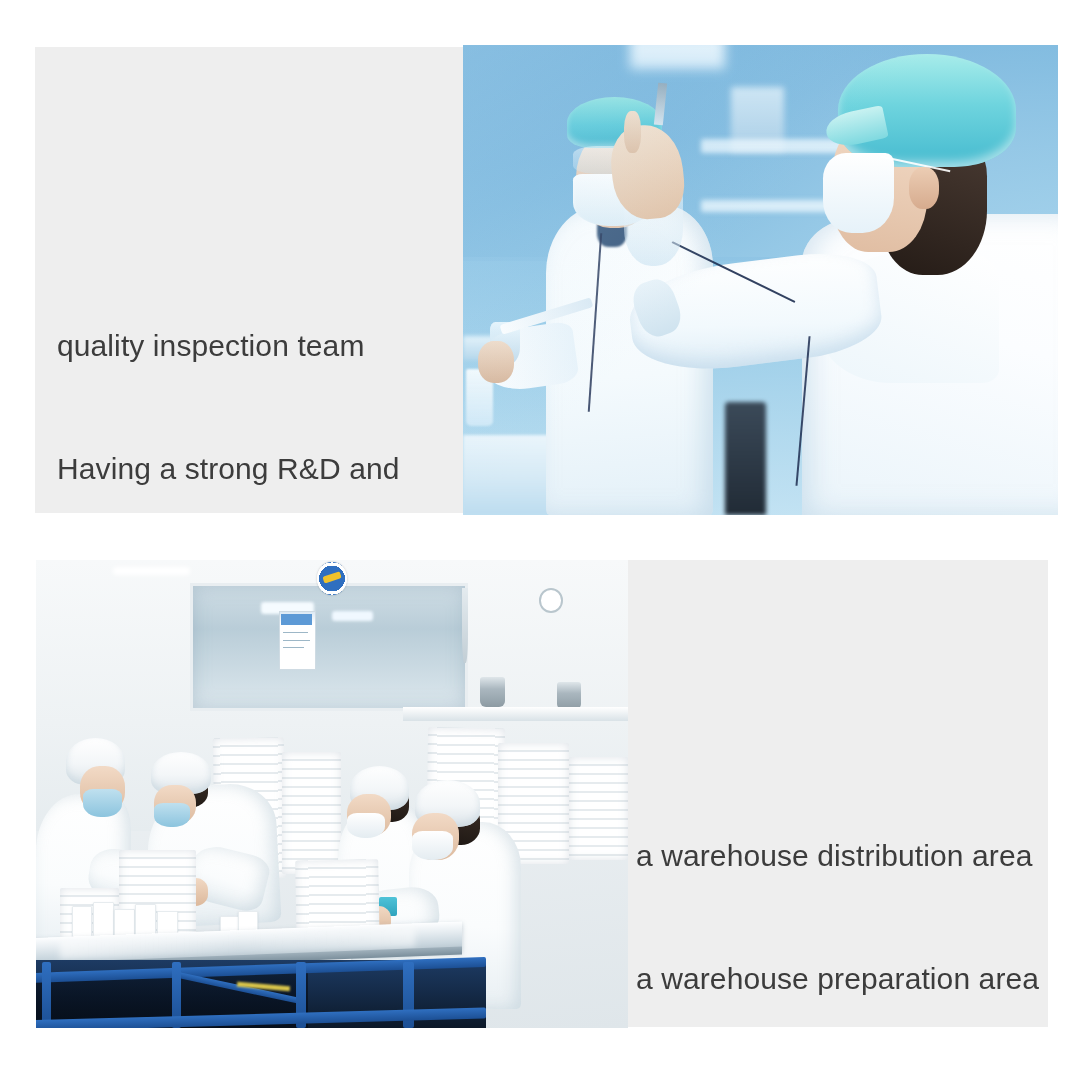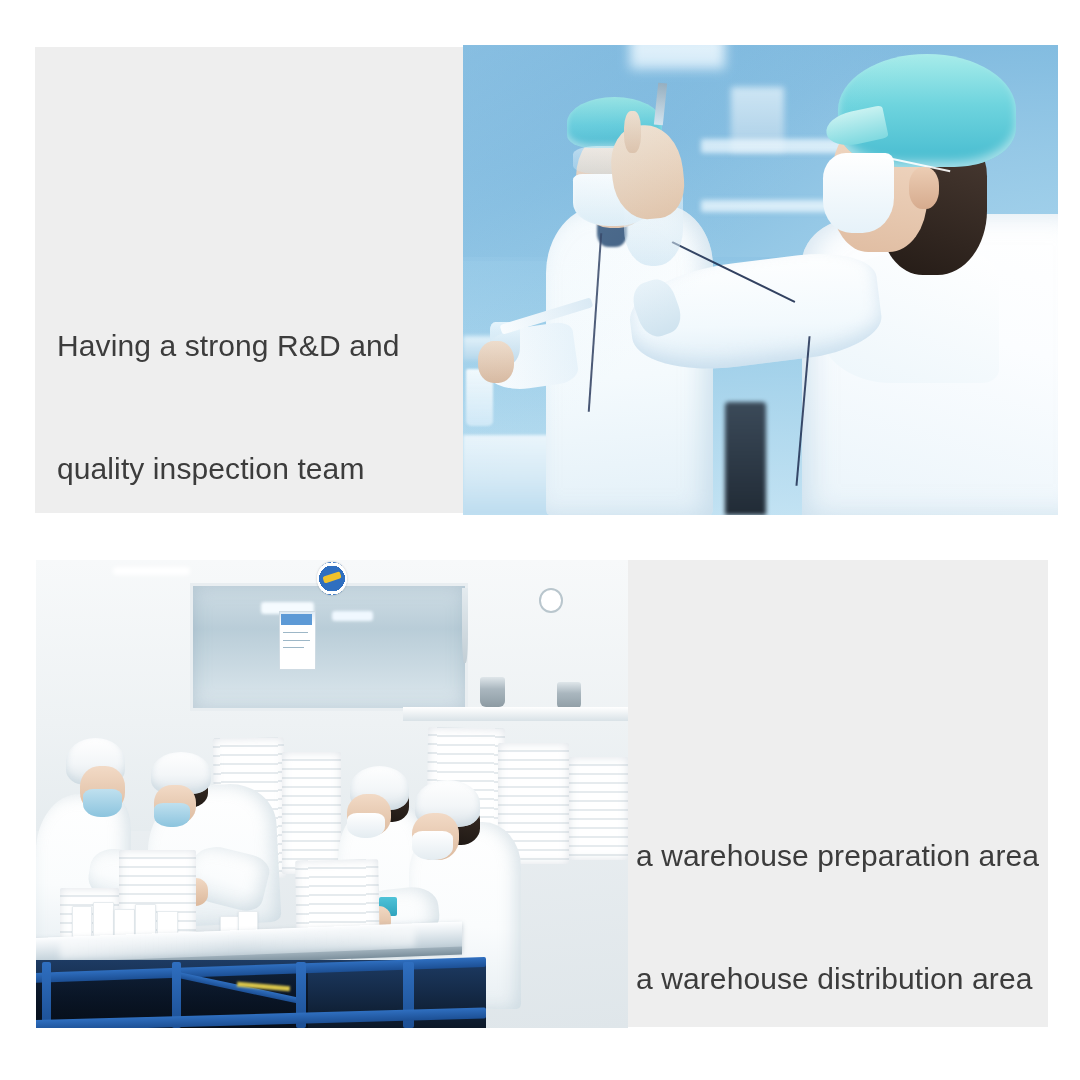--- a/index.html
+++ b/index.html
@@ -512,22 +512,22 @@
     position:absolute; left:34%; top:90.5%; width:9%; height:1%;
     background:#d8c44a; filter: blur(1px); transform: rotate(5deg);
   }
 </style>
 </head>
 <body>
 
 <div class="panel gray-panel" style="left:35px; top:47px; width:630px; height:466px;"></div>
 
 <div class="caption" style="left:57px; top:243px; width:400px;">
+  <div>quality inspection team</div>
   <div>Having a strong R&amp;D and</div>
-  <div>quality inspection team</div>
 </div>
 
 <div class="photo" id="photo-lab" style="left:463px; top:45px; width:595px; height:470px;">
   <div class="lab-wall-upper"></div>
   <div class="lab-wall-lower"></div>
   <div class="ceiling-light"></div>
   <div class="cabinet"></div>
   <div class="shelf shelf-a"></div>
   <div class="shelf shelf-b"></div>
   <div class="rack-vials"></div>
@@ -659,15 +659,15 @@
   <div class="frame-rail fr-d1"></div>
   <div class="frame-rail fr-v1"></div>
   <div class="frame-rail fr-v2"></div>
   <div class="frame-rail fr-v3"></div>
   <div class="frame-rail fr-v4"></div>
   <div class="frame-rail fr-h2"></div>
   <div class="tape-yellow"></div>
 </div>
 
 <div class="caption" style="left:636px; top:753px; width:400px;">
+  <div>a warehouse distribution area</div>
   <div>a warehouse preparation area</div>
-  <div>a warehouse distribution area</div>
 </div>
 
 </body></html>

